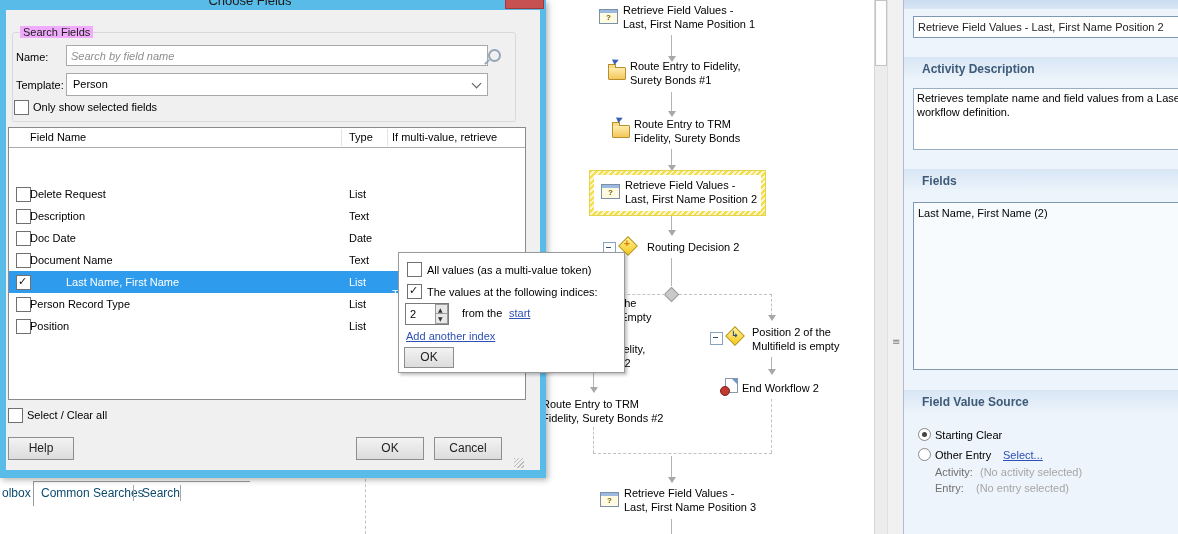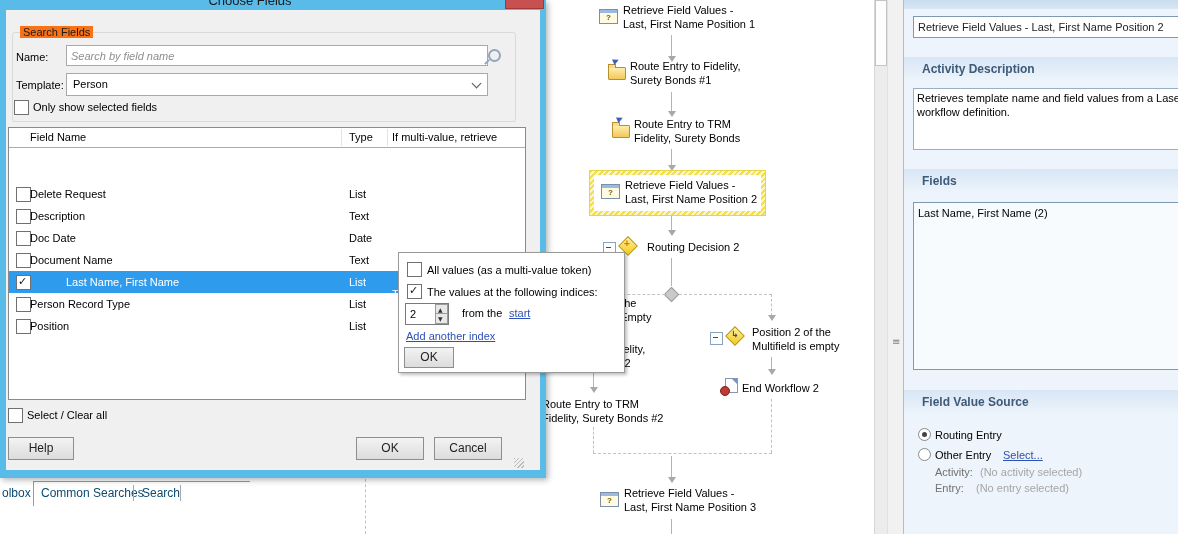--- a/index.html
+++ b/index.html
@@ -33,21 +33,21 @@
   .minusbox::after{content:"";position:absolute;left:2px;top:4px;width:5px;height:1px;background:#33506B;}
   .hlbox{background:repeating-linear-gradient(135deg,#F3DF4E 0 2px,#FCF6CE 2px 4px);border:1px solid #E6D44A;}
   .hlinner{position:absolute;left:4px;top:4px;right:4px;bottom:4px;background:#FFFFFF;}
   
   #dlg{left:0;top:0;width:546px;height:478px;background:#59BBE8;border-top:none;z-index:10;box-shadow:2px 2px 6px rgba(0,0,0,.3);}
   #dlg-title{left:0;top:0;width:546px;height:10px;overflow:hidden;}
   #dlg-title span{position:absolute;top:-7px;left:0;width:500px;text-align:center;font:13px "Liberation Sans",sans-serif;color:#1A1A1A;}
   #dlg-close{left:505px;top:0;width:37px;height:8px;background:#C75050;border:1px solid #9E3A3A;border-top:none;}
   #dlg-client{left:6px;top:10px;width:534px;height:460px;background:#F0F0F0;}
   .grp{border:1px solid #D9D9D9;border-radius:3px;}
-  .legend{background:#f97316;padding:0 3px;font:11px "Liberation Sans",sans-serif;color:#1A1A1A;}
+  .legend{background:#f0abfc;padding:0 3px;font:11px "Liberation Sans",sans-serif;color:#1A1A1A;}
   .tbox{background:#FFF;border:1px solid #A9A9A9;}
   input.tin{background:#FFF;border:1px solid #A9A9A9;font:11px "Liberation Sans",sans-serif;color:#222;padding:0 4px;outline:none;}
   input.tin::placeholder{color:#8E8E8E;font-style:italic;}
   .mag{width:9px;height:9px;border:2px solid #93A5B8;border-radius:50%;}
   .mag::after{content:"";position:absolute;left:-4px;top:8px;width:2px;height:6px;background:#93A5B8;transform:rotate(45deg);}
   .chev{width:6px;height:6px;border-right:1px solid #555;border-bottom:1px solid #555;transform:rotate(45deg);}
   .cb{width:13px;height:13px;background:#FFF;border:1px solid #707070;}
   .cb.checked::after{content:"✓";position:absolute;left:1px;top:-1px;font:bold 11px "DejaVu Sans",sans-serif;color:#111;}
   .radio{width:11px;height:11px;background:#FFF;border:1px solid #8A8A8A;border-radius:50%;}
   .radio.sel::after{content:"";position:absolute;left:3px;top:3px;width:5px;height:5px;border-radius:50%;background:#444;}
@@ -188,21 +188,21 @@
     <div class="a sec-hdr" style="top:169px;">
       <span>Fields</span>
     </div>
     <div class="a pbox" style="left:9px;top:202px;width:272px;height:166px;background:#F7FBFE;border-color:#7F99B2;">
       <div class="a lbl" style="left:4px;top:3px;">Last Name, First Name (2)</div>
     </div>
     <div class="a sec-hdr" style="top:390px;">
       <span>Field Value Source</span>
     </div>
     <div class="a radio sel" style="left:14px;top:428px;"></div>
-    <div class="a lbl" style="left:31px;top:428px;">Routing Entry</div>
+    <div class="a lbl" style="left:31px;top:428px;">Starting Clear</div>
     <div class="a radio" style="left:14px;top:448px;"></div>
     <div class="a lbl" style="left:31px;top:448px;">Other Entry</div>
     <div class="a lbl link" style="left:99px;top:448px;">Select...</div>
     <div class="a lbl dimlbl" style="left:31px;top:465px;">Activity:</div>
     <div class="a lbl gray" style="left:76px;top:465px;">(No activity selected)</div>
     <div class="a lbl dimlbl" style="left:31px;top:481px;">Entry:</div>
     <div class="a lbl gray" style="left:72px;top:481px;">(No entry selected)</div>
   </div>
 
   <div class="a" id="tabs">

